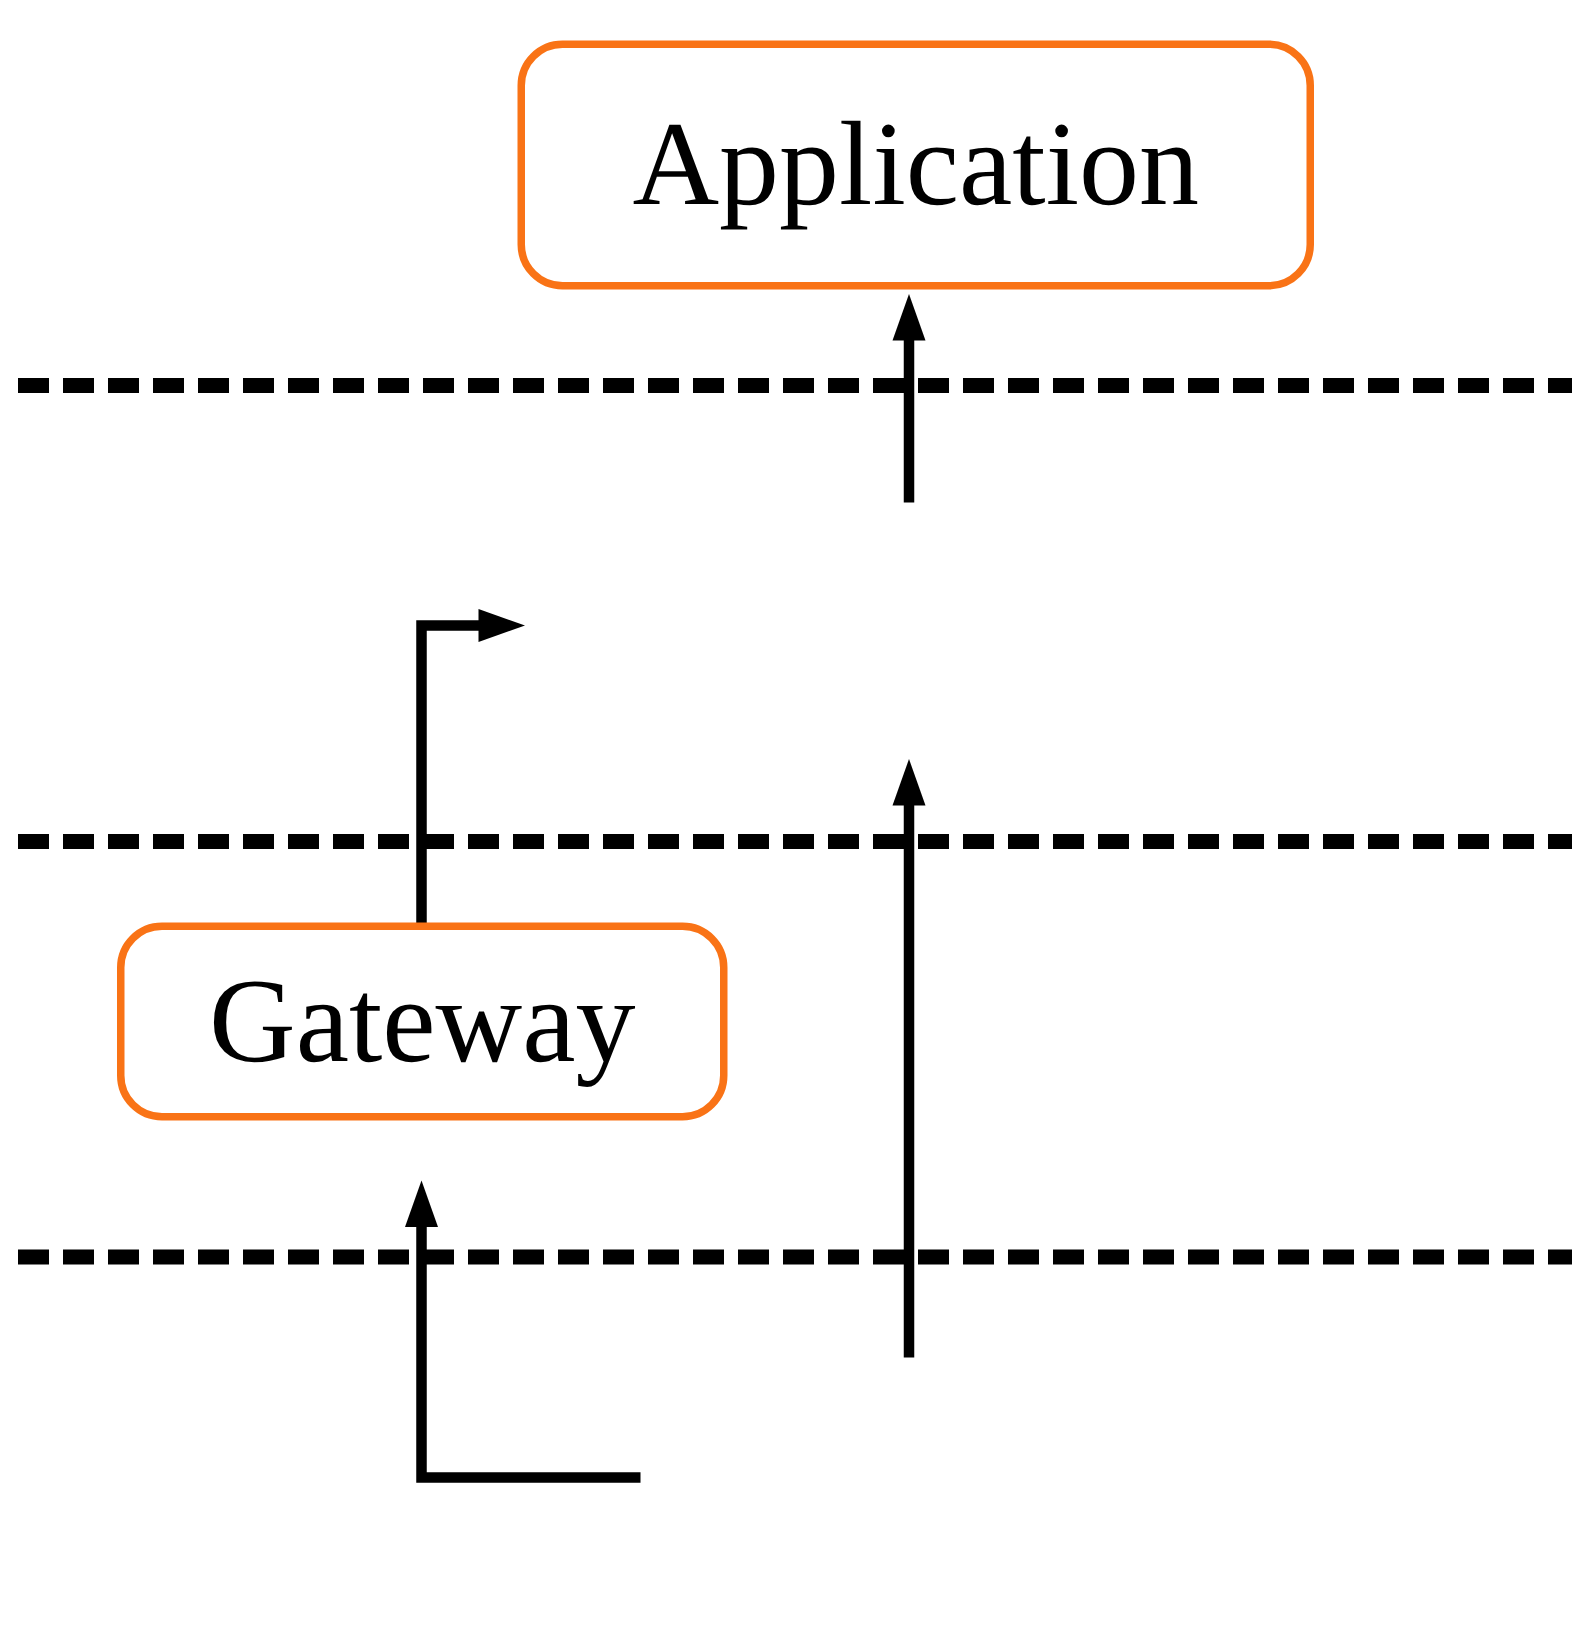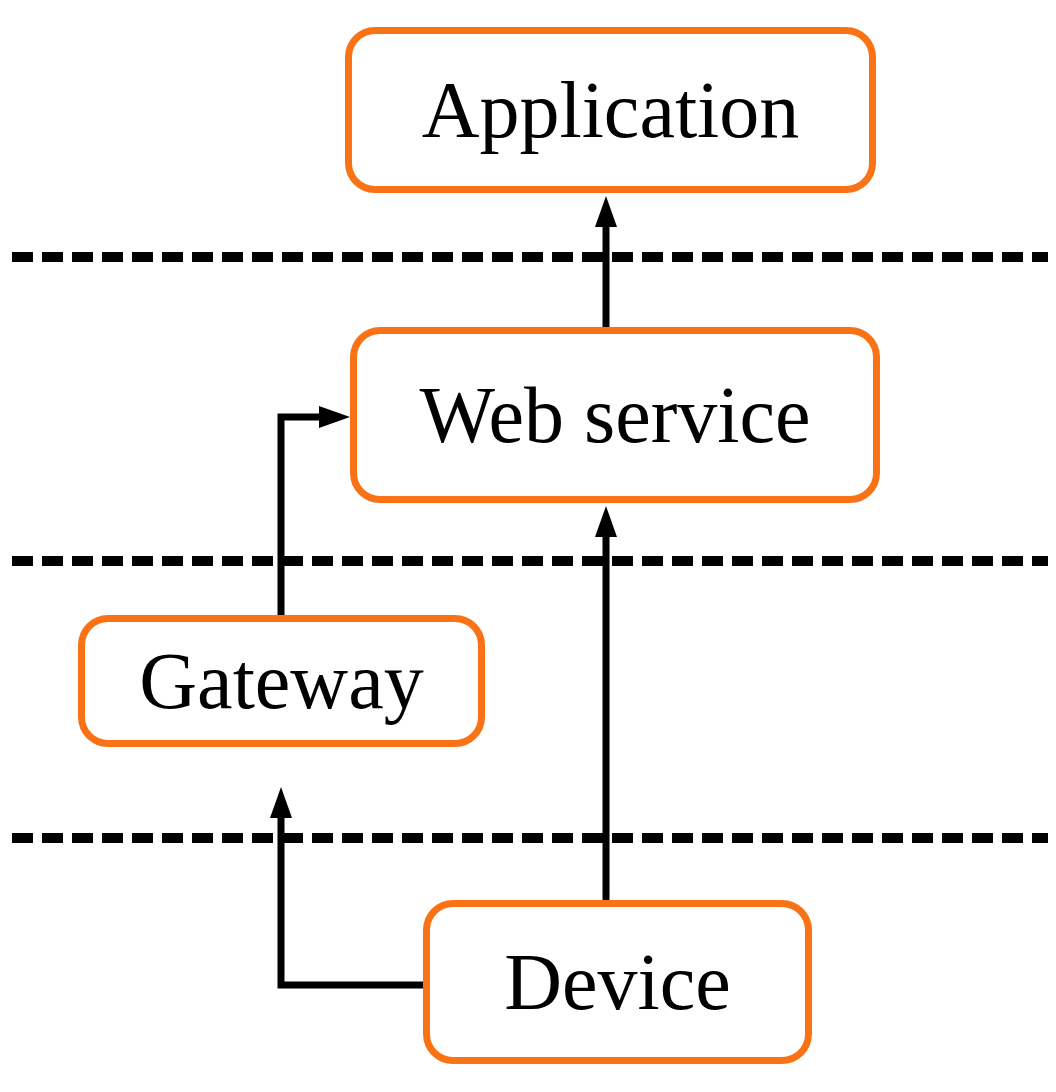--- a/index.html
+++ b/index.html
@@ -29,21 +29,21 @@
   .connectors {
     position: absolute;
     left: 0;
     top: 0;
     width: 1056px;
     height: 1092px;
   }
   .node {
     position: absolute;
     box-sizing: border-box;
-    border: 7px solid #f97316;
+    border: 5px solid #f97316;
     border-radius: 30px;
     background: #ffffff;
     display: flex;
     align-items: center;
     justify-content: center;
   }
   .node-label {
     font-size: 80px;
     color: #000000;
     line-height: 1;
@@ -86,25 +86,19 @@
     <g>
       <polyline points="427,985 281,985 281,814" fill="none" stroke="#000000" stroke-width="7" stroke-linejoin="miter"></polyline>
       <polygon points="281,787 270,818 292,818" fill="#000000"></polygon>
     </g>
   </svg>
 
   <div class="node" id="node-application">
     <span class="node-label">Application</span>
   </div>
 
-  <div class="node" id="node-web-service">
-    <span class="node-label">Web service</span>
-  </div>
 
   <div class="node" id="node-gateway">
     <span class="node-label">Gateway</span>
   </div>
 
-  <div class="node" id="node-device">
-    <span class="node-label">Device</span>
-  </div>
 
 </div>
 
 </body></html>

